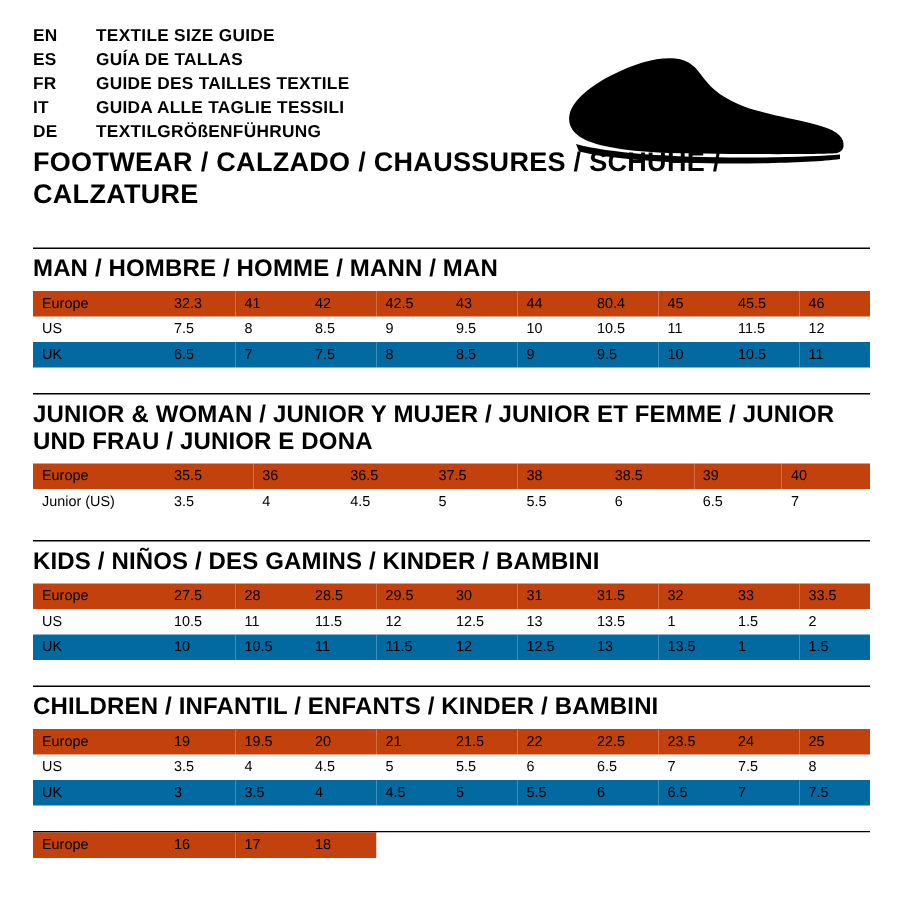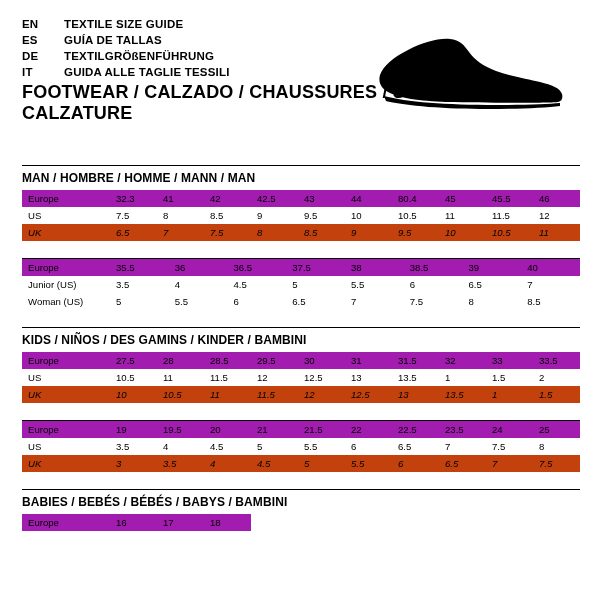--- a/index.html
+++ b/index.html
@@ -55,43 +55,42 @@
   }
 
   
   .section {
     margin-top: 17px;
   }
   .section.first {
     margin-top: 42px;
   }
   .section-title {
-    font-size: 12px;
+    font-size: 16px;
     font-weight: bold;
     letter-spacing: 0.1px;
     padding-bottom: 5px;
   }
   table.size {
     border-collapse: collapse;
     width: 100%;
     table-layout: fixed;
   }
   table.size td {
     font-size: 9.6px;
     height: 17px;
     padding: 0 0 0 6px;
     border: none;
     white-space: nowrap;
   }
   table.size tr.head td {
-    background: #a21caf;
+    background: #c2410c;
   }
   table.size tr.alt td {
-    background: #c2410c;
-    font-style: italic;
+    background: #0369a1;
   }
   table.size td.label {
     text-align: left;
   }
   .divider {
     height: 1px;
     background: #000;
     width: 100%;
     margin-top: 0;
   }
@@ -106,26 +105,30 @@
       <tbody>
         <tr>
           <td class="lang-code">EN</td>
           <td>TEXTILE SIZE GUIDE</td>
         </tr>
         <tr>
           <td class="lang-code">ES</td>
           <td>GUÍA DE TALLAS</td>
         </tr>
         <tr>
+          <td class="lang-code">FR</td>
+          <td>GUIDE DES TAILLES TEXTILE</td>
+        </tr>
+        <tr>
+          <td class="lang-code">IT</td>
+          <td>GUIDA ALLE TAGLIE TESSILI</td>
+        </tr>
+        <tr>
           <td class="lang-code">DE</td>
           <td>TEXTILGRÖßENFÜHRUNG</td>
-        </tr>
-        <tr>
-          <td class="lang-code">IT</td>
-          <td>GUIDA ALLE TAGLIE TESSILI</td>
         </tr>
       </tbody>
     </table>
 
     <svg class="shoe-art" viewBox="0 0 190 72">
       <path fill="#000000" d="M32,12 C48,4 62,0 74,1 C84,2 88,7 93,14 C99,22 107,28 120,33 C134,38 152,41 164,44 C176,47 184,50 186,56 C187,60 186,63 182,64 C176,65 120,65 70,64 C44,63 22,60 12,54 C5,50 2,44 4,37 C7,28 18,19 32,12 Z"></path>
       <path fill="#000000" d="M8,58 C30,64 70,67 120,67 C150,67 172,66 184,65 L184,68 C170,70 140,71 112,71 C70,71 30,68 10,63 Z"></path>
     </svg>
 
     <div class="footwear-line">FOOTWEAR / CALZADO / CHAUSSURES / SCHUHE / CALZATURE</div>
@@ -187,20 +190,21 @@
           <td>10</td>
           <td>10.5</td>
           <td>11</td>
         </tr>
       </tbody>
     </table>
   </div>
 
   <div class="section">
     <div class="divider"></div>
+    <div class="section-title" style="padding-top:5px">JUNIOR &amp; WOMAN / JUNIOR Y MUJER / JUNIOR ET FEMME / JUNIOR UND FRAU / JUNIOR E DONA</div>
     <table class="size">
       <colgroup>
         <col style="width:88px">
           <col>
           <col>
           <col>
           <col>
           <col>
           <col>
           <col>
@@ -221,31 +225,20 @@
         <tr>
           <td class="label">Junior (US)</td>
           <td>3.5</td>
           <td>4</td>
           <td>4.5</td>
           <td>5</td>
           <td>5.5</td>
           <td>6</td>
           <td>6.5</td>
           <td>7</td>
-        </tr>
-        <tr>
-          <td class="label">Woman (US)</td>
-          <td>5</td>
-          <td>5.5</td>
-          <td>6</td>
-          <td>6.5</td>
-          <td>7</td>
-          <td>7.5</td>
-          <td>8</td>
-          <td>8.5</td>
         </tr>
       </tbody>
     </table>
   </div>
 
   <div class="section">
     <div class="divider"></div>
     <div class="section-title" style="padding-top:5px">KIDS / NIÑOS / DES GAMINS / KINDER / BAMBINI</div>
     <table class="size">
       <colgroup>
@@ -300,20 +293,21 @@
           <td>13.5</td>
           <td>1</td>
           <td>1.5</td>
         </tr>
       </tbody>
     </table>
   </div>
 
   <div class="section">
     <div class="divider"></div>
+    <div class="section-title" style="padding-top:5px">CHILDREN / INFANTIL / ENFANTS / KINDER / BAMBINI</div>
     <table class="size">
       <colgroup>
         <col style="width:88px">
           <col>
           <col>
           <col>
           <col>
           <col>
           <col>
           <col>
@@ -360,21 +354,20 @@
           <td>6.5</td>
           <td>7</td>
           <td>7.5</td>
         </tr>
       </tbody>
     </table>
   </div>
 
   <div class="section">
     <div class="divider"></div>
-    <div class="section-title" style="padding-top:5px">BABIES / BEBÉS / BÉBÉS / BABYS / BAMBINI</div>
     <table class="size">
       <colgroup>
         <col style="width:88px">
           <col>
           <col>
           <col>
           <col>
           <col>
           <col>
           <col>

